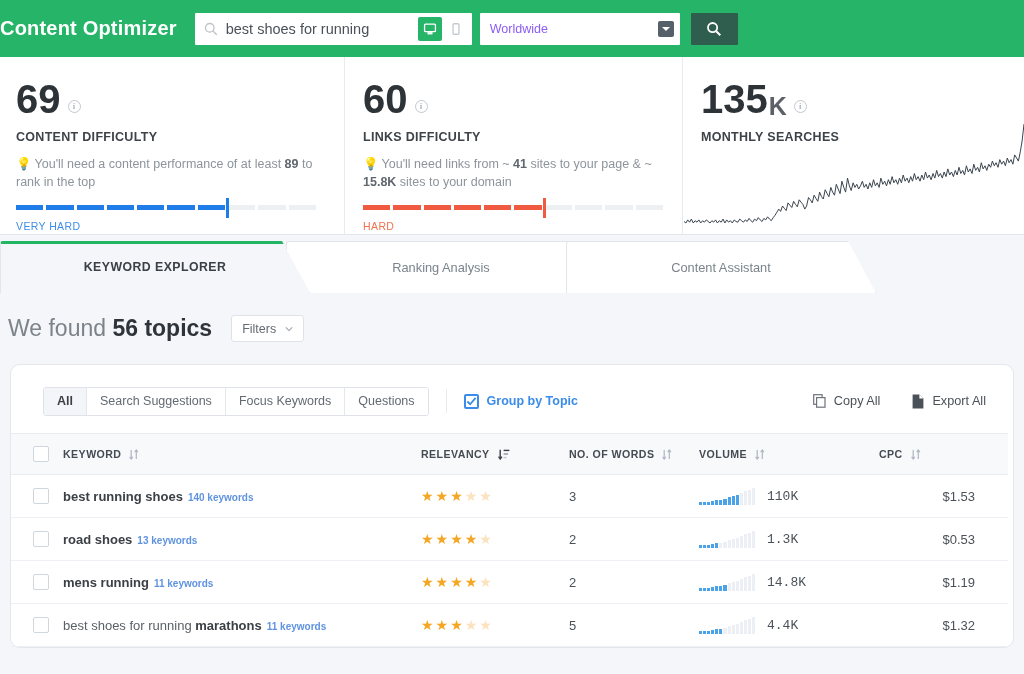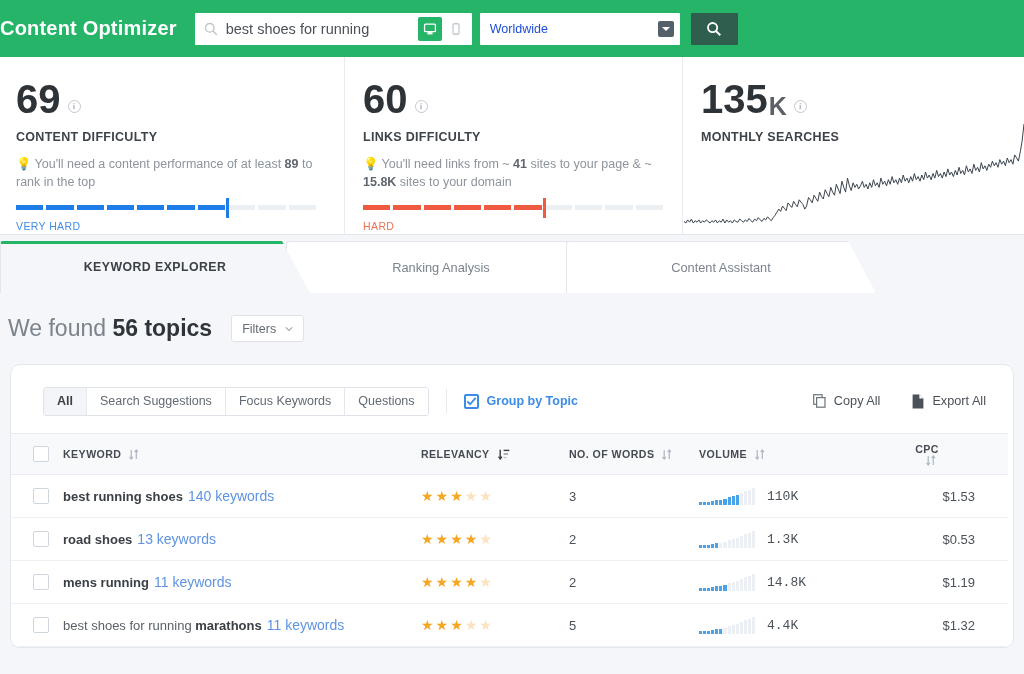--- a/index.html
+++ b/index.html
@@ -34,21 +34,21 @@
   }
   .devbtn.active{ background:#25b468; }
   .devbtn.active svg{ fill:#ffffff; stroke:#ffffff; }
   .devbtn.idle{ background:#ffffff; }
   .devbtn.idle svg{ fill:none; stroke:#b9c0c8; }
 
   .locbox{
     background:#ffffff; height:32px; width:200px; display:flex; align-items:center;
     padding:0 6px 0 10px; margin-left:8px; border-radius:1px;
   }
-  .loctext{ font-size:12.5px; color:#1d4ed8; flex:1; white-space:nowrap;}
+  .loctext{ font-size:12.5px; color:#8b5cf6; flex:1; white-space:nowrap;}
   .caret{
     width:16px;height:16px;background:#55606b;border-radius:2px;
     display:flex;align-items:center;justify-content:center;
   }
   .caret i{
     display:block;width:0;height:0;border-left:4px solid transparent;
     border-right:4px solid transparent;border-top:4px solid #ffffff;
   }
   .gobtn{
     width:47px;height:32px;background:#2f5d4e;margin-left:11px;
@@ -165,21 +165,21 @@
   .c-kw{ width:358px; }
   .c-rel{ width:148px; }
   .c-words{ width:130px; }
   .c-vol{ width:180px; }
   .c-cpc{ width:auto; padding-right:33px; text-align:right; }
   .rowchk{
     width:16px;height:16px;border:1px solid #cfd6de;border-radius:2px;background:#fff;cursor:pointer;
   }
   .kwmain{ font-weight:bold; color:#3b4046; font-size:13px; }
   .kwmain.light{ font-weight:normal; color:#5b6168; }
-  .kwcount{ color:#5f93e0; font-size:14px; font-weight:normal; margin-left:5px;}
+  .kwcount{ color:#5f93e0; font-size:10px; font-weight:bold; margin-left:5px;}
   .stars{ display:flex; gap:2px; font-size:14px; line-height:1; }
   .star-on{ color:#f5a623; }
   .star-off{ color:#fbe3c0; }
   .volcell{ display:flex; align-items:center;font-family:Liberation Mono, monospace; }
   .volbars{ display:flex; align-items:flex-end; height:17px; width:56px; gap:1px; margin-right:12px;}
   .volbars i{ display:block; flex:1; }
   .volnum{ font-size:13px; color:#4b5158; }
 </style>
 </head>
 <body>
@@ -398,21 +398,21 @@
             <span>VOLUME</span>
             <svg class="sorticon" width="10" height="11" viewBox="0 0 10 11">
               <line x1="2.2" y1="1" x2="2.2" y2="9.6" stroke="#aeb5c2" stroke-width="1.2"></line>
               <polyline points="0.6,7.8 2.2,10 3.8,7.8" fill="none" stroke="#aeb5c2" stroke-width="1.2"></polyline>
               <line x1="7.3" y1="1.4" x2="7.3" y2="10" stroke="#aeb5c2" stroke-width="1.2"></line>
               <polyline points="5.7,3.2 7.3,1 8.9,3.2" fill="none" stroke="#aeb5c2" stroke-width="1.2"></polyline>
             </svg>
           </div>
         </th>
         <th class="c-cpc">
-          <div class="th-in" style="justify-content:flex-start;flex-direction:column;">
+          <div class="th-in" style="justify-content:flex-start;">
             <span>CPC</span>
             <svg class="sorticon" width="10" height="11" viewBox="0 0 10 11">
               <line x1="2.2" y1="1" x2="2.2" y2="9.6" stroke="#aeb5c2" stroke-width="1.2"></line>
               <polyline points="0.6,7.8 2.2,10 3.8,7.8" fill="none" stroke="#aeb5c2" stroke-width="1.2"></polyline>
               <line x1="7.3" y1="1.4" x2="7.3" y2="10" stroke="#aeb5c2" stroke-width="1.2"></line>
               <polyline points="5.7,3.2 7.3,1 8.9,3.2" fill="none" stroke="#aeb5c2" stroke-width="1.2"></polyline>
             </svg>
           </div>
         </th>
       </tr>

